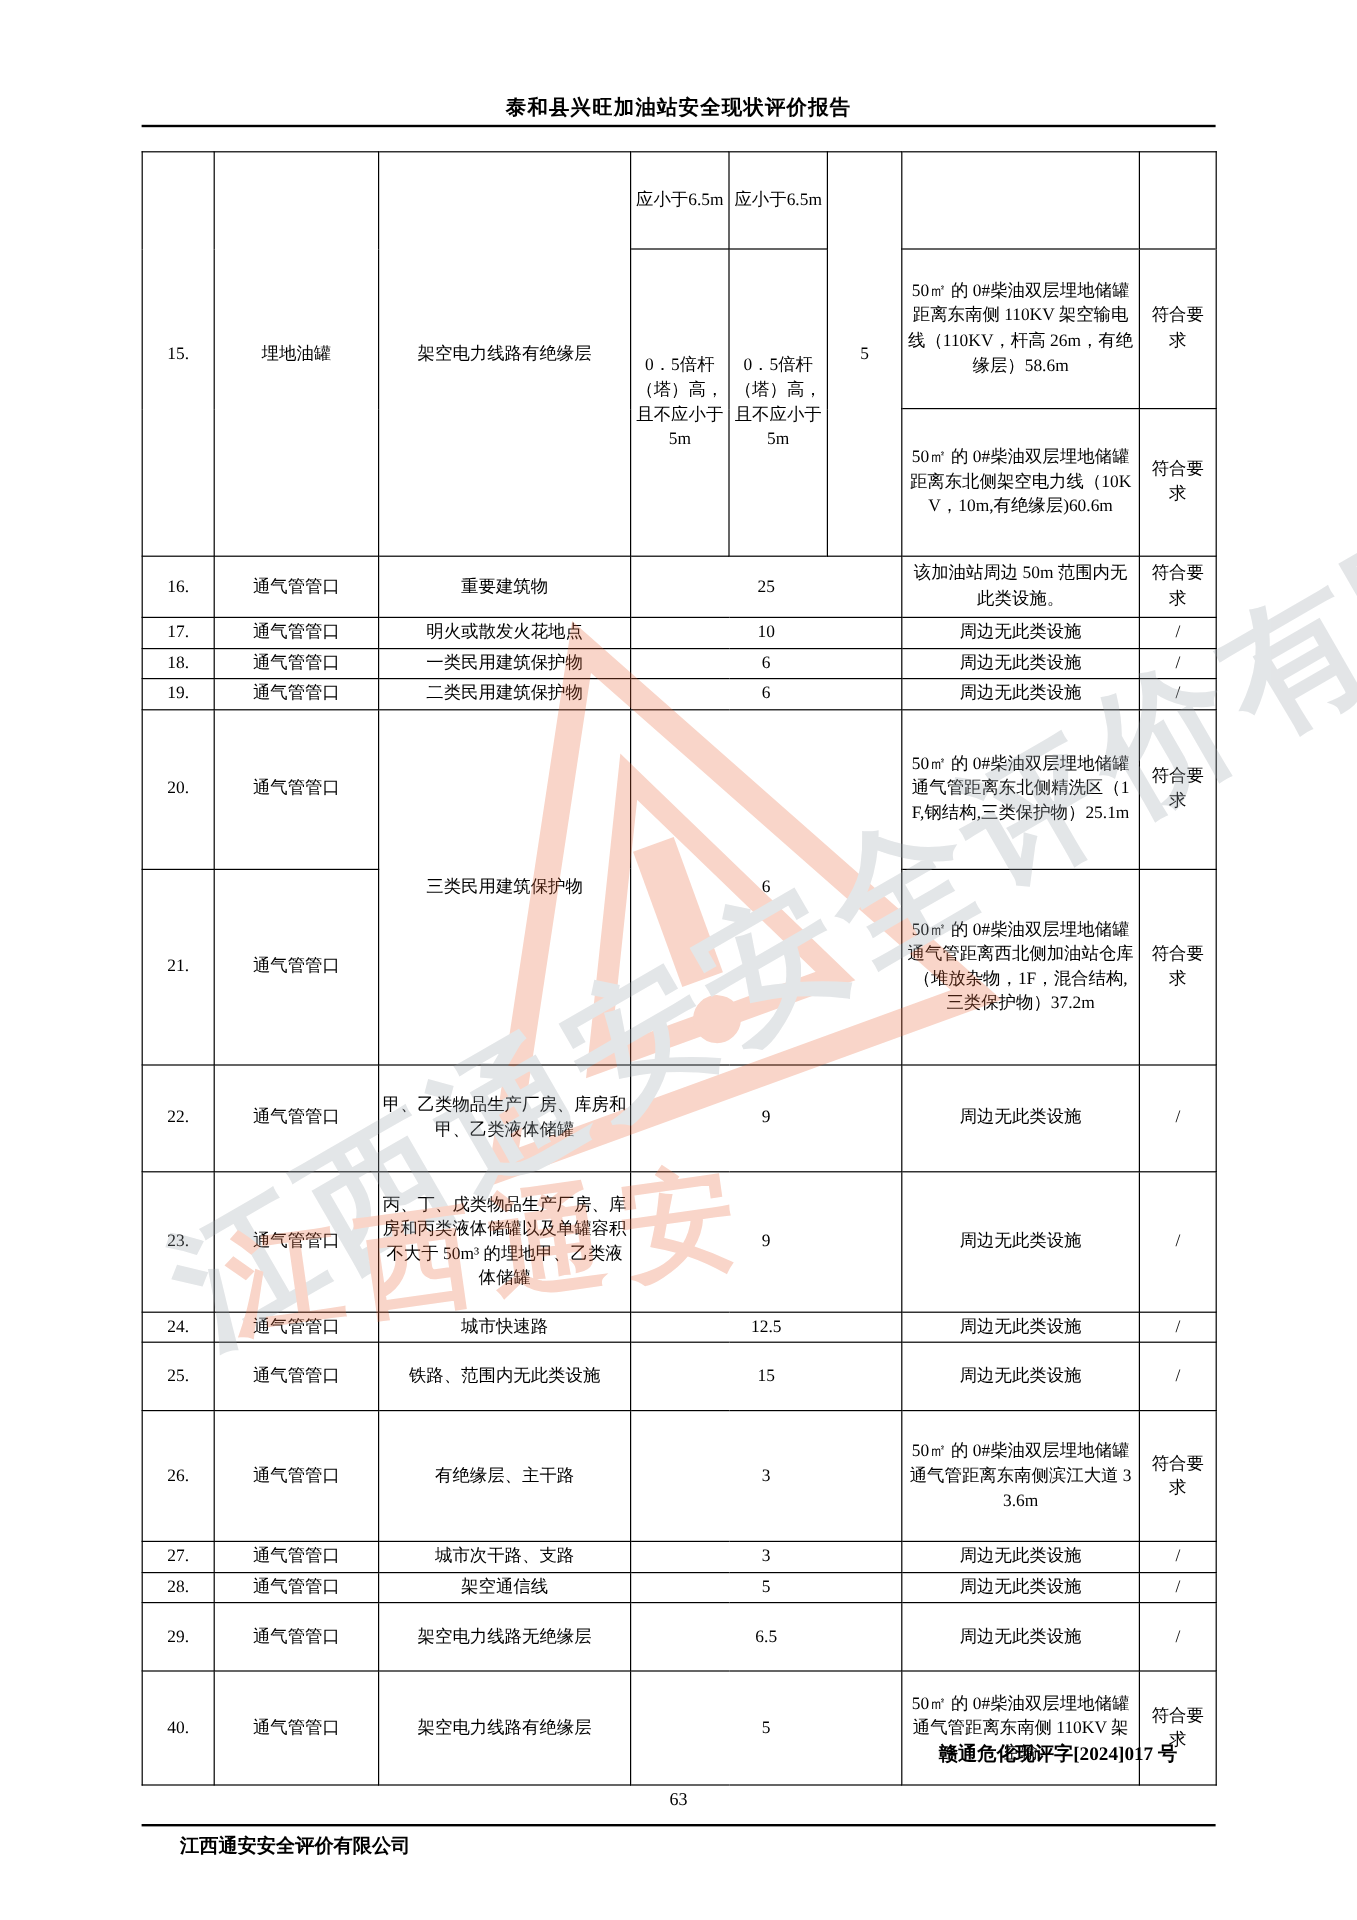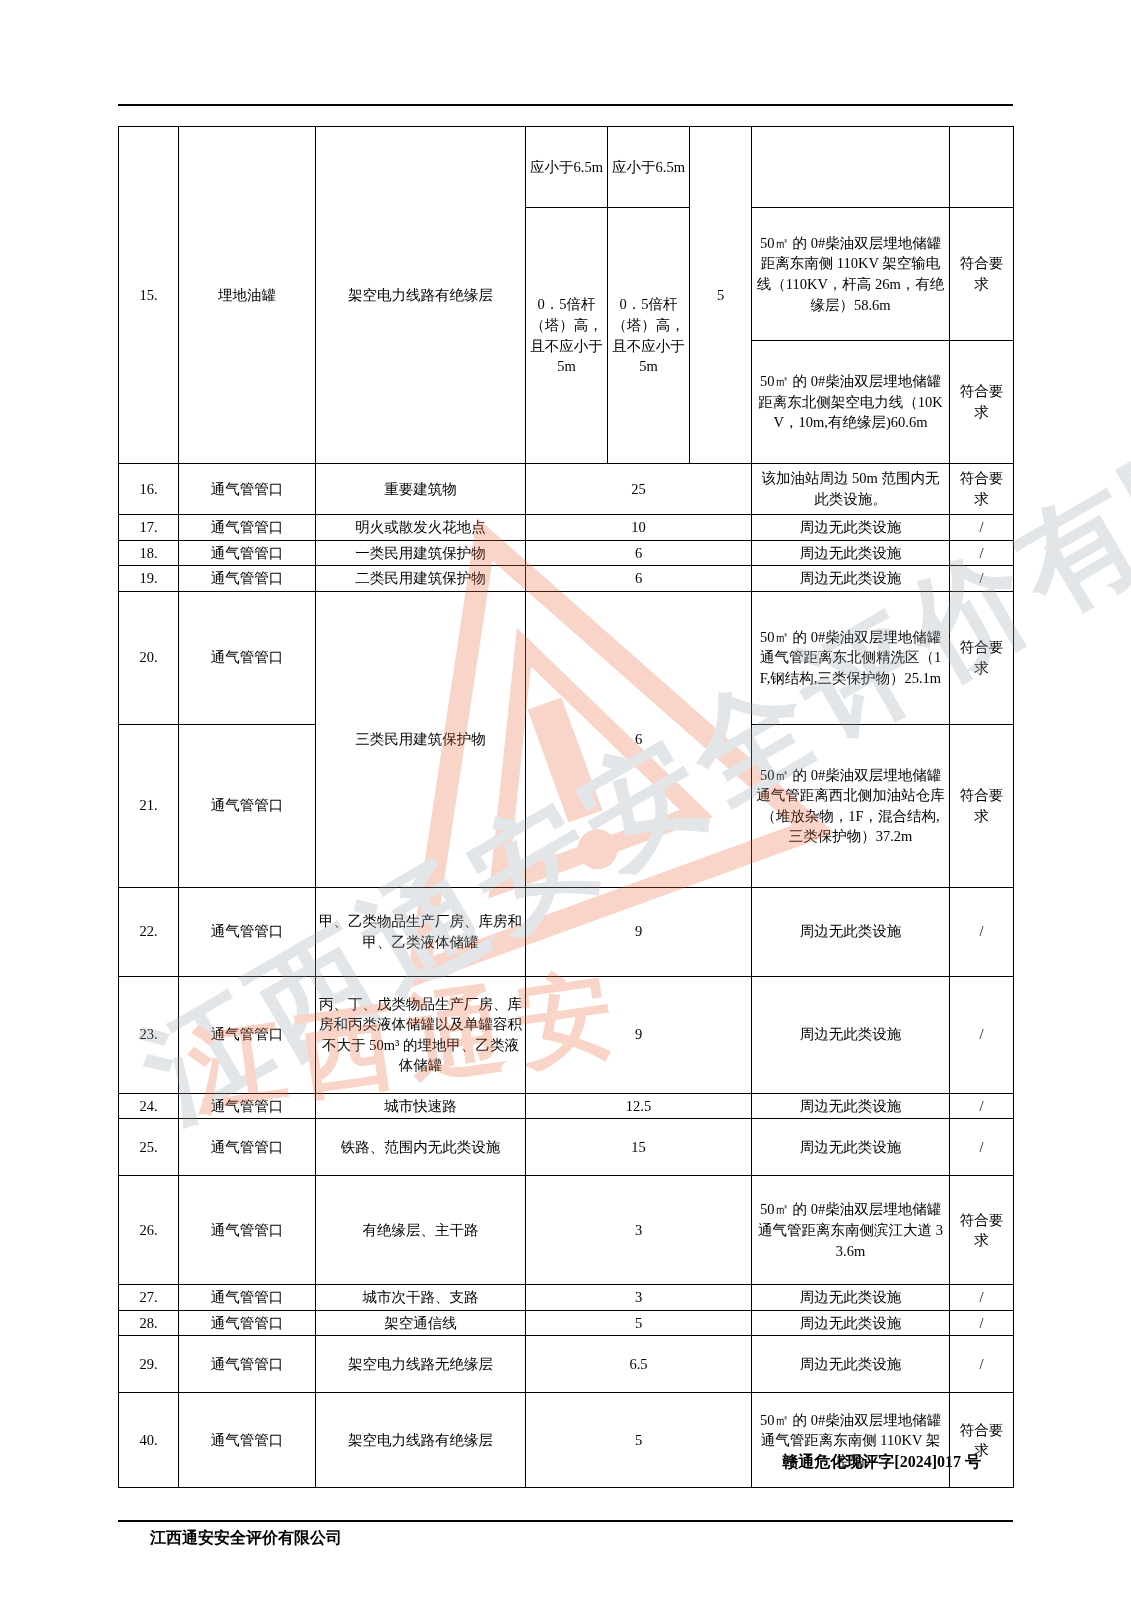--- a/index.html
+++ b/index.html
@@ -118,20 +118,21 @@
     top: 1452px;
     font-size: 16px;
     font-weight: bold;
   }
 </style>
 </head>
 <body>
 
 <div class="page">
 
+  <div class="header">泰和县兴旺加油站安全现状评价报告</div>
   <div class="header-rule"></div>
 
   <svg class="watermark" viewBox="0 0 1131 1600">
     <g opacity="0.55">
 
       <g transform="translate(565,760) rotate(-20)">
         <path d="M0,-235 L210,150 L-210,150 Z" fill="none" stroke="#E8683B" stroke-width="22"></path>
         <path d="M0,-120 L105,95 L-105,95 Z" fill="none" stroke="#E8683B" stroke-width="18"></path>
         <rect x="-18" y="-60" width="36" height="120" fill="#E8683B"></rect>
         <circle cx="0" cy="95" r="20" fill="#E8683B"></circle>
@@ -311,17 +312,18 @@
           <td>通气管管口</td>
           <td>架空电力线路有绝缘层</td>
           <td colspan="3">5</td>
           <td style="height:90px">50㎡ 的 0#柴油双层埋地储罐通气管距离东南侧 110KV 架空输</td>
           <td>符合要求</td>
         </tr>
       </tbody>
     </table>
   </div>
 
+  <div class="pagenum">63</div>
   <div class="footer-rule"></div>
   <div class="footer-left">江西通安安全评价有限公司</div>
   <div class="footer-right">赣通危化现评字[2024]017 号</div>
 
 </div>
 
 </body></html>

